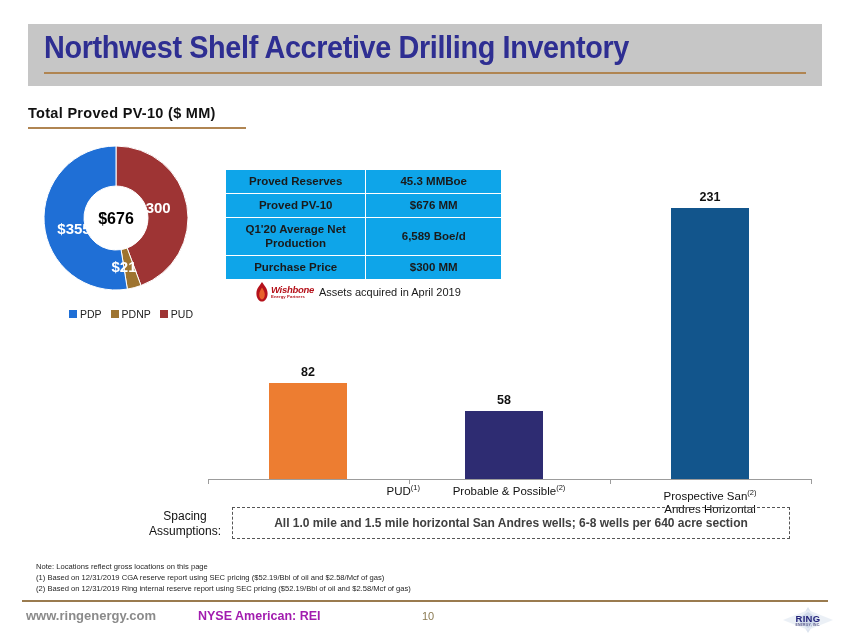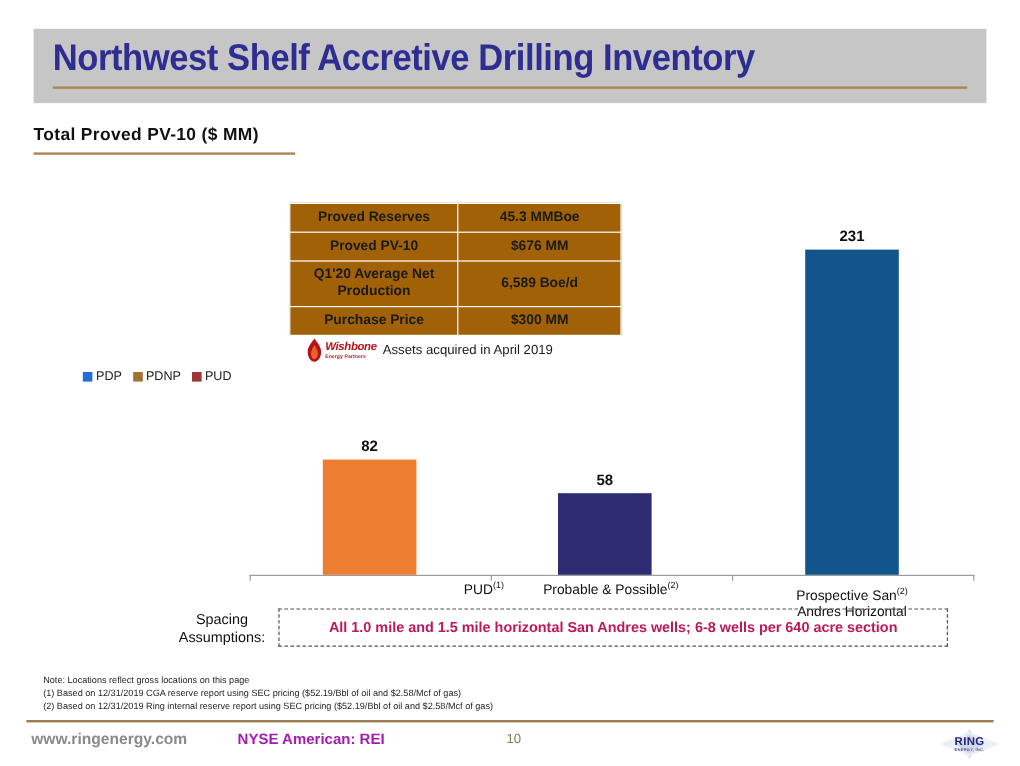--- a/index.html
+++ b/index.html
@@ -102,25 +102,25 @@
     gap: 9px;
     font-size: 10.5px;
     color: #222;
   }
   .legend-item { display: flex; align-items: center; gap: 3px; }
   .legend-swatch { width: 8px; height: 8px; display: inline-block; }
 
   
   #facts-table {
     position: absolute;
-    left: 241px;
+    left: 225px;
     top: 169px;
     width: 277px;
     border-collapse: collapse;
-    background: #a16207;
+    background: #0ea5e9;
   }
   #facts-table td {
     border: 1px solid #ffffff;
     font-size: 11.5px;
     font-weight: bold;
     color: #1a1a1a;
     text-align: center;
     padding: 5px 4px;
     line-height: 1.15;
   }
@@ -225,21 +225,21 @@
     width: 556px;
     height: 30px;
     border: 1px dashed #555555;
     display: flex;
     align-items: center;
     justify-content: center;
   }
   #spacing-text {
     font-size: 12px;
     font-weight: bold;
-    color: #be185d;
+    color: #404040;
     white-space: nowrap;
   }
 
   
   #footnotes {
     position: absolute;
     left: 36px;
     top: 561px;
     font-size: 7.6px;
     color: #1f1f1f;
@@ -312,20 +312,37 @@
 
 <div id="slide">
 
   <div id="header-band"></div>
   <div id="slide-title">Northwest Shelf Accretive Drilling Inventory</div>
   <div id="title-rule"></div>
 
   <div id="pv10-label">Total Proved PV-10 ($ MM)</div>
   <div id="pv10-label-rule"></div>
 
+  <div id="donut-wrap">
+    <svg id="donut-svg" width="190" height="160" viewBox="0 0 190 160">
+      <g transform="translate(80,80)">
+
+        <path d="M 0 -72 A 72 72 0 0 1 24.98 67.53 L 11.10 30.01 A 32 32 0 0 0 0 -32 Z" fill="#9e3434" stroke="#ffffff" stroke-width="1"></path>
+
+        <path d="M 24.98 67.53 A 72 72 0 0 1 11.35 71.10 L 5.04 31.60 A 32 32 0 0 0 11.10 30.01 Z" fill="#9e7430" stroke="#ffffff" stroke-width="1"></path>
+
+        <path d="M 11.35 71.10 A 72 72 0 1 1 0 -72 L 0 -32 A 32 32 0 1 0 5.04 31.60 Z" fill="#1f6fd6" stroke="#ffffff" stroke-width="1"></path>
+
+        <text class="donut-val" x="38" y="-5" text-anchor="middle">$300</text>
+        <text class="donut-val" x="8" y="54" text-anchor="middle">$21</text>
+        <text class="donut-val" x="-42" y="16" text-anchor="middle">$355</text>
+        <text id="donut-center-text" x="0" y="6" text-anchor="middle">$676</text>
+      </g>
+    </svg>
+  </div>
 
   <div id="donut-legend">
     <span class="legend-item">
       <span class="legend-swatch" style="background:#1f6fd6"></span>
       <span>PDP</span>
     </span>
     <span class="legend-item">
       <span class="legend-swatch" style="background:#9e7430"></span>
       <span>PDNP</span>
     </span>

